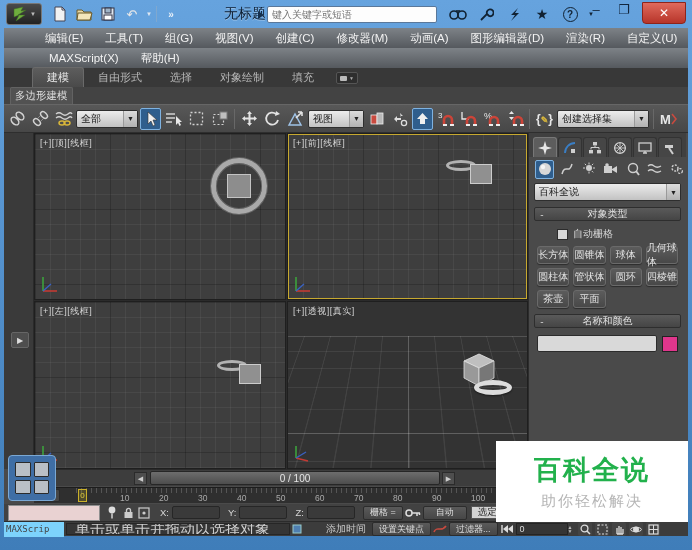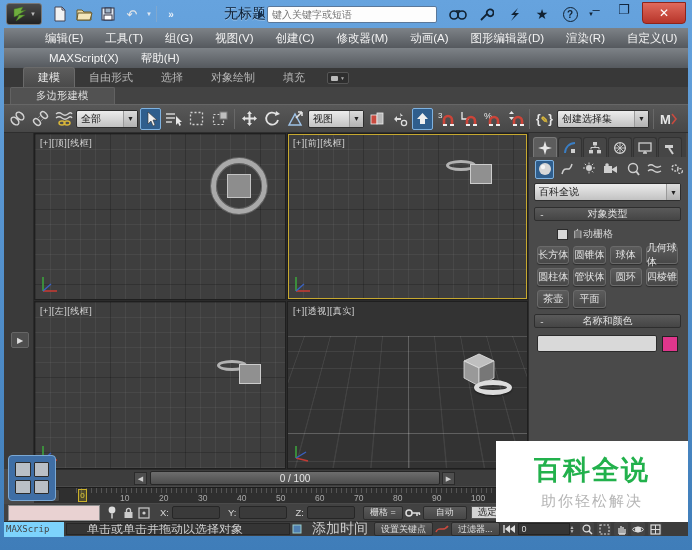--- a/index.html
+++ b/index.html
@@ -34,27 +34,27 @@
   
   .client { position:absolute; left:4px; top:28px; width:684px; height:508px; background:#4a4a4a; }
   
   .menubar { position:absolute; left:0; width:684px; height:20px;
     background:linear-gradient(#7d8287,#55595e); display:flex; align-items:center; }
   .menubar.r1 { top:0; padding-left:30px; }
   .menubar.r2 { top:20px; padding-left:34px; }
   .menu-item { color:#f2f2f2; font-size:11.5px; padding:0 11px; line-height:20px; white-space:nowrap; }
   
   .ribbon-tabs { position:absolute; left:0; top:40px; width:684px; height:19px; background:#383838;
-    display:flex; align-items:flex-end; padding-left:19px; }
+    display:flex; align-items:flex-end; padding-left:28px; }
   .rtab { font-size:11px; color:#b8b8b8; padding:2px 14px; }
   .rtab.active { background:linear-gradient(#5d5d5d,#4a4a4a); color:#e8e8e8; border-radius:3px 3px 0 0; border:1px solid #6a6a6a; border-bottom:none; }
   .ribbon-flyout { width:22px; height:12px; background:#2e2e2e; border:1px solid #555; border-radius:2px; margin:0 0 3px 8px;
     display:flex; align-items:center; justify-content:center; gap:2px;}
   .ribbon-sub { position:absolute; left:0; top:59px; width:684px; height:17px; background:#434343; display:flex; align-items:center; }
-  .rsub-tab { margin-left:6px; background:#525252; border:1px solid #626262; border-bottom:none; color:#ddd; font-size:10.5px; padding:1px 25px; border-radius:2px 2px 0 0; }
+  .rsub-tab { margin-left:6px; background:#525252; border:1px solid #626262; border-bottom:none; color:#ddd; font-size:10.5px; padding:1px 4px; border-radius:2px 2px 0 0; }
   
   .toolbar { position:absolute; left:0; top:76px; width:684px; height:29px;
     background:linear-gradient(#585858,#474747); border-top:1px solid #666; border-bottom:1px solid #2e2e2e;
     display:flex; align-items:center; gap:2px; padding:0 3px; }
   .ticon { width:21px; height:22px; display:flex; align-items:center; justify-content:center; border-radius:2px; flex:none; }
   .ticon.active { background:#2f5e8d; border:1px solid #7fb2e0; }
   .tsep { width:1px; height:20px; background:#2d2d2d; border-right:1px solid #686868; margin:0 2px; flex:none; }
   .combo { height:18px; background:linear-gradient(#ececec,#c2c2c2); border:1px solid #2e2e2e; border-radius:2px;
     display:flex; align-items:center; font-size:10px; color:#1a1a1a; flex:none; }
   .combo .cval { flex:1; padding:0 4px; overflow:hidden; white-space:nowrap; }
@@ -129,28 +129,28 @@
     color:#e3cf3f; font-size:8px; display:flex; align-items:center; justify-content:center; }
   .layout-tab { position:absolute; left:4px; top:427px; width:48px; height:46px; background:#3f6ea5; border:1px solid #7aa8d4; border-radius:4px;
     display:grid; grid-template-columns:1fr 1fr; gap:3px; padding:6px; }
   .layout-tab .pane { background:#b9bfc6; border:1px solid #2b2b2b; border-radius:1px; }
   
   .rowA { position:absolute; left:0; top:476px; width:684px; height:17px; background:#424242; display:flex; align-items:center; }
   .rowB { position:absolute; left:0; top:493px; width:684px; height:15px; background:#3c3c3c; display:flex; align-items:center; border-top:1px solid #2b2b2b; }
   .listener-pink { position:absolute; left:4px; top:477px; width:92px; height:16px; background:#e9d2d2; border:1px solid #8f8f8f; }
   .mxs-label { width:60px; height:15px; background:#7dd3fc; color:#444; font-family:"DejaVu Sans Mono", monospace; font-size:9px;
     display:flex; align-items:center; padding-left:2px; overflow:hidden; }
-  .prompt-field { margin-left:2px; width:224px; height:12px; background:#353535; border:1px solid #262626; color:#cfcfcf; font-size:12px;
-    display:flex; align-items:center; padding-left:20px; white-space:nowrap; overflow:hidden; }
+  .prompt-field { margin-left:2px; width:224px; height:12px; background:#353535; border:1px solid #262626; color:#cfcfcf; font-size:15px;
+    display:flex; align-items:center; padding-left:8px; white-space:nowrap; overflow:hidden; }
   .coord-label { color:#d8d8d8; font-size:9.5px; margin:0 3px 0 8px; }
   .coord-field { width:48px; height:13px; background:#3a3a3a; border:1px solid #262626; border-radius:2px; }
   .sbtn { height:14px; background:linear-gradient(#5a5a5a,#464646); border:1px solid #2c2c2c; border-radius:2px; color:#ddd; font-size:9px;
     display:flex; align-items:center; justify-content:center; padding:0 6px; white-space:nowrap; }
   .sel-field { height:13px; background:#d4d4d4; border:1px solid #555; color:#222; font-size:9.5px; display:flex; align-items:center; padding:0 6px; width:78px; }
-  .time-tag { color:#c9c9c9; font-size:14px; margin-left:8px; white-space:nowrap; }
+  .time-tag { color:#c9c9c9; font-size:10px; margin-left:22px; white-space:nowrap; }
   .frame-input { width:52px; height:12px; background:#353535; border:1px solid #242424; color:#ddd; font-size:9px; padding:0 3px; }
   .spinner { display:flex; flex-direction:column; justify-content:center; line-height:4px; font-size:5px; color:#bbb; }
   .nav-icons { display:flex; gap:3px; margin-left:6px; }
   .nav-icons .ticon { width:14px; height:14px; background:#444; }
   
   .watermark { position:absolute; left:492px; top:413px; width:192px; height:81px; background:#ffffff; z-index:60;
     display:flex; flex-direction:column; align-items:center; justify-content:center; gap:4px; }
   .wm-title { color:#22b14c; font-size:27px; font-weight:bold; letter-spacing:2px; }
   .wm-sub { color:#b5b5b5; font-size:15px; letter-spacing:2px; }
   svg { display:block; }

